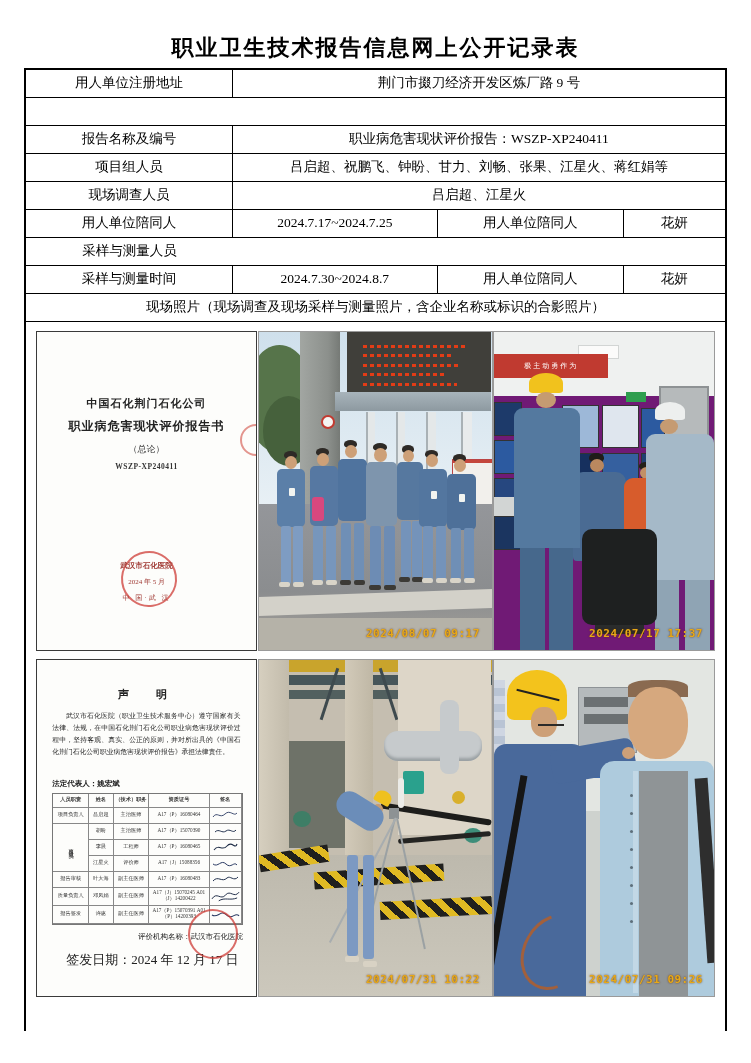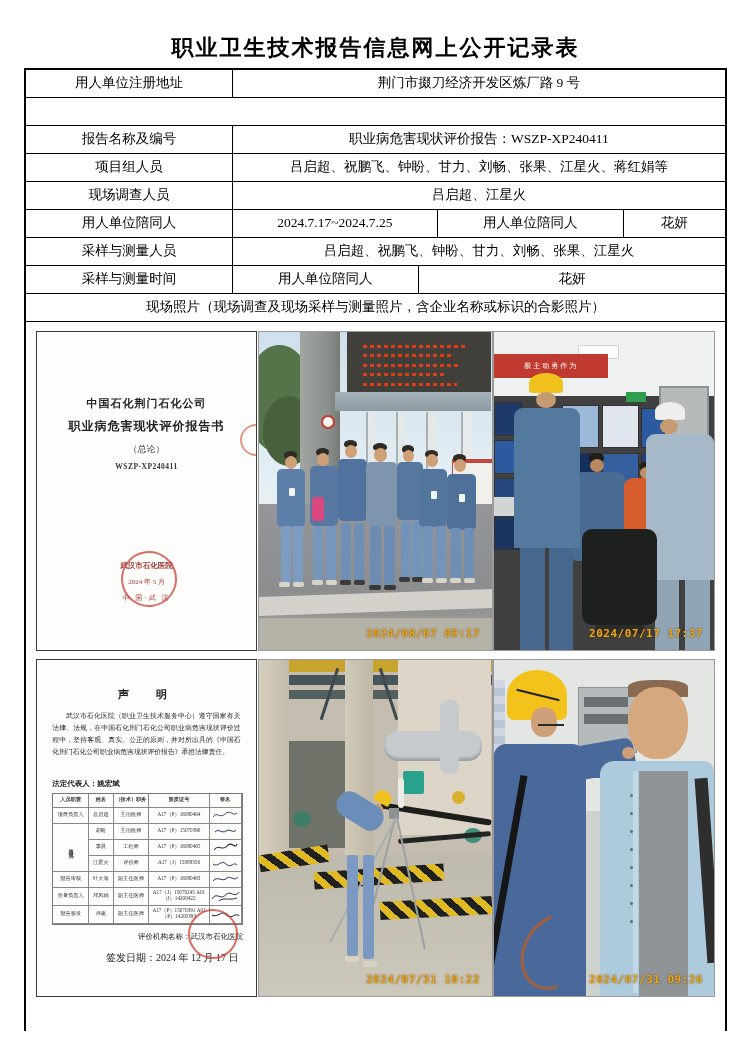--- a/index.html
+++ b/index.html
@@ -43,21 +43,21 @@
   .st-body{position:absolute;top:15%;left:7%;width:86%;font-size:6.8px;line-height:1.75;color:#2a2a2a;text-align:justify;text-indent:2em;}
   .st-rep{position:absolute;top:35.5%;left:7%;font-size:7.5px;font-weight:bold;color:#222;}
   .st-table{position:absolute;top:39.5%;left:7%;width:86%;display:grid;
             grid-template-columns:19% 13% 19% 32% 17%;
             grid-template-rows:14px 16px 16px 16px 16px 16px 18px 18px;
             border:0.5px solid #777;font-size:5.2px;color:#333;}
   .st-c{border-right:0.5px solid #888;border-bottom:0.5px solid #888;display:flex;
         align-items:center;justify-content:center;text-align:center;line-height:1.15;overflow:hidden;padding:0 1px;box-sizing:border-box;}
   .st-vert{writing-mode:vertical-lr;letter-spacing:1px;}
   .st-org{position:absolute;top:81%;right:6%;font-size:7.5px;color:#222;}
-  .st-date{position:absolute;top:86.5%;right:8%;font-size:10px;color:#222;}
+  .st-date{position:absolute;top:86.5%;right:8%;font-size:13px;color:#222;}
   .sig-svg{display:block;}
   
   .head{position:absolute;border-radius:50%;background:#cda078;}
   .hair{position:absolute;border-radius:50% 50% 40% 40%;background:#2e2a26;}
   .helmet{position:absolute;border-radius:50% 50% 12% 12%;}
   .torso{position:absolute;border-radius:5px;}
   .leg{position:absolute;border-radius:2px;}
   .shoe{position:absolute;border-radius:2px;background:#3c3a36;}
   .badge{position:absolute;background:#f2f4f0;border-radius:1px;}
   
@@ -93,24 +93,24 @@
       <div class="cell w-rest">吕启超、江星火</div>
     </div>
     <div class="row">
       <div class="cell w-label">用人单位陪同人</div>
       <div class="cell w-v1">2024.7.17~2024.7.25</div>
       <div class="cell w-l2">用人单位陪同人</div>
       <div class="cell w-rest">花妍</div>
     </div>
     <div class="row">
       <div class="cell w-label">采样与测量人员</div>
-      <div class="cell w-rest">吕启超、祝鹏飞、钟盼、甘力、刘畅、张果、江星火</div>
     </div>
     <div class="row">
       <div class="cell w-label">采样与测量时间</div>
+      <div class="cell w-v1">2024.7.30~2024.8.7</div>
       <div class="cell w-l2">用人单位陪同人</div>
       <div class="cell w-rest">花妍</div>
     </div>
     <div class="row">
       <div class="cell w-rest">现场照片（现场调查及现场采样与测量照片，含企业名称或标识的合影照片）</div>
     </div>
 
     <div class="photo-zone">
 
       <div class="photo doc">
@@ -206,21 +206,21 @@
         <div class="head" style="left:84%;top:40%;width:12px;height:13px;"></div>
         <div class="torso" style="left:81%;top:44.5%;width:29px;height:56px;background:#4e7099;"></div>
         <div class="badge" style="left:86%;top:51%;width:6px;height:8px;"></div>
         <div class="leg" style="left:82.5%;top:61.5%;width:10px;height:55px;background:#6f8fb6;"></div>
         <div class="leg" style="left:88%;top:61.5%;width:10px;height:55px;background:#6f8fb6;"></div>
         <div class="shoe" style="left:82%;top:77.5%;width:11px;height:5px;background:#d9d4c8;"></div>
         <div class="shoe" style="88%;top:77.5%;width:11px;height:5px;background:#d9d4c8;left:88%;"></div>
         <div class="ts">2024/08/07  09:17</div>
       </div>
 
-      <div class="photo" style="background:#404040;">
+      <div class="photo" style="background:#701a75;">
         <div class="abs" style="left:0;top:0;width:100%;height:20%;background:#eff1f0;"></div>
         <div class="abs" style="left:38%;top:4%;width:18%;height:4%;background:#fbfbfa;border:1px solid #d2d5d4;"></div>
         <div class="abs" style="left:0;top:7%;width:52%;height:7.5%;background:#c03a30;color:#fff;font-size:7px;display:flex;align-items:center;justify-content:center;letter-spacing:2px;">极主动勇作为</div>
         <div class="abs" style="left:60%;top:19%;width:9%;height:3%;background:#2f9e4f;"></div>
         <div class="abs" style="left:75%;top:17%;width:21%;height:30%;background:#b6babb;border:2px solid #8e9294;"></div>
 
         <div class="abs" style="left:0;top:22%;width:12%;height:10%;background:#1d3a6a;border:1px solid #333;"></div>
         <div class="abs" style="left:0;top:34%;width:12%;height:10%;background:#2c5aa0;border:1px solid #333;"></div>
         <div class="abs" style="left:0;top:46%;width:12%;height:10%;background:#26477f;border:1px solid #333;"></div>
         <div class="abs" style="left:0;top:58%;width:12%;height:10%;background:#1b3560;border:1px solid #333;"></div>

